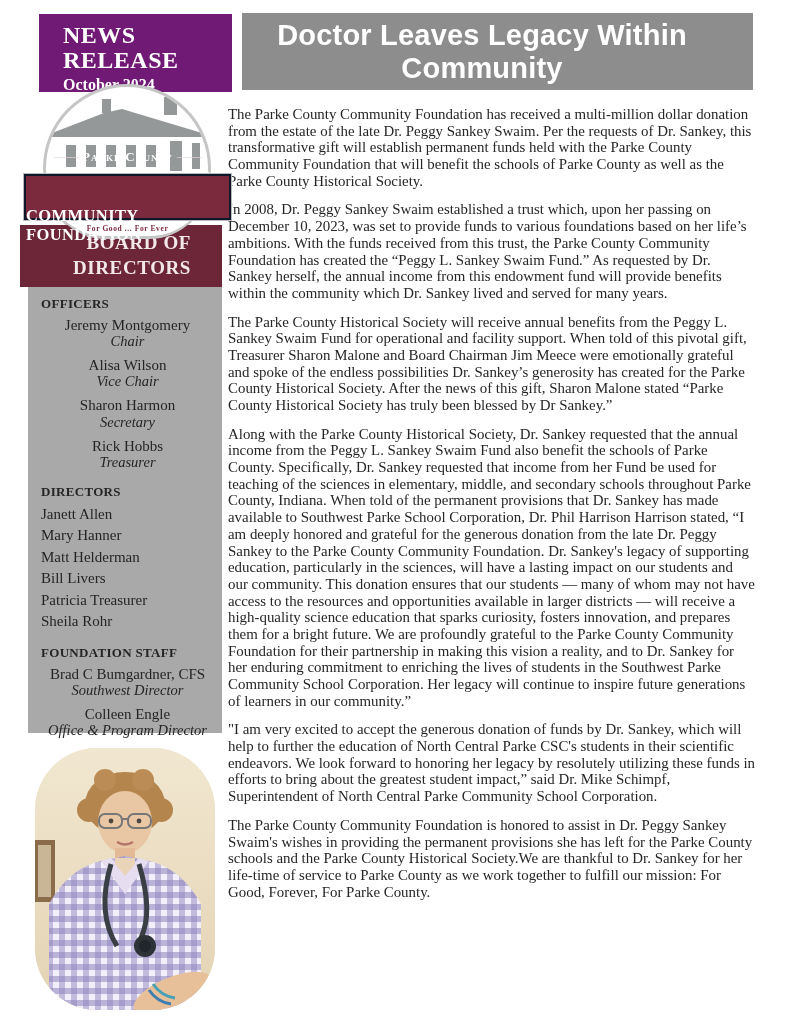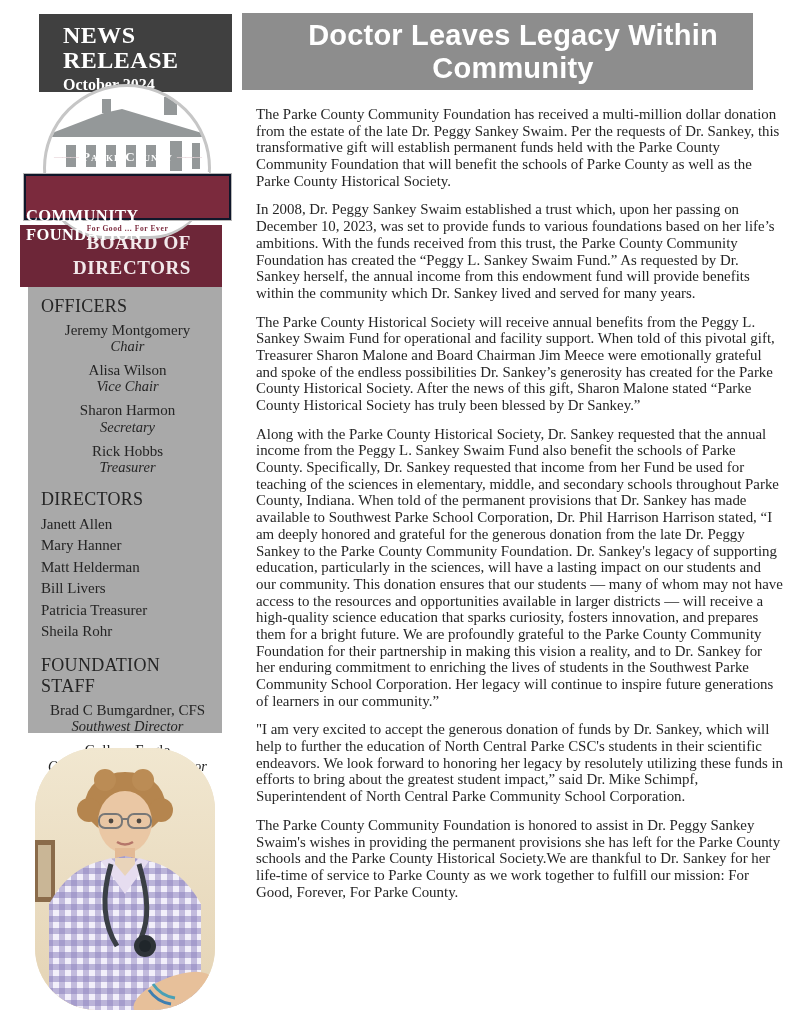--- a/index.html
+++ b/index.html
@@ -1,27 +1,27 @@
 <!DOCTYPE html>
 <html><head>
 <meta charset="utf-8">
 <style>
   html,body{margin:0;padding:0;background:#ffffff;}
   .page{position:relative;width:792px;height:1024px;background:#ffffff;overflow:hidden;
         font-family:"Liberation Serif", serif;}
 
   
   .news-box{position:absolute;left:39px;top:14px;width:193px;height:78px;
-            background:#404040;color:#ffffff;box-sizing:border-box;padding:9px 0 0 24px;}
+            background:#701a75;color:#ffffff;box-sizing:border-box;padding:9px 0 0 24px;}
   .news-title{font-size:24px;font-weight:bold;letter-spacing:.5px;line-height:1.05;}
   .news-date{font-size:16px;font-weight:bold;margin-top:3px;}
 
   
   .headline-banner{position:absolute;left:242px;top:13px;width:511px;height:77px;
-                   background:#8d8d8d;display:flex;align-items:center;justify-content:flex-end;}
+                   background:#8d8d8d;display:flex;align-items:center;justify-content:flex-start;}
   .headline{font-family:"Liberation Sans", sans-serif;font-weight:bold;color:#ffffff;
             font-size:29px;line-height:1.12;text-align:center;letter-spacing:.2px;width:480px;}
 
   
   .logo-wrap{position:absolute;left:24px;top:84px;width:207px;height:156px;}
   .logo-circle{position:absolute;left:19px;top:0;width:168px;height:168px;border-radius:50%;
                background:#ffffff;border:3px solid #c6c6c6;overflow:hidden;box-sizing:border-box;}
   .logo-plaque{position:absolute;left:22px;top:88px;width:163px;height:64px;background:#ffffff;
                border-radius:0 0 60px 60px;border-bottom:3px solid #c6c6c6;z-index:1;}
   .logo-ribbon{position:absolute;left:0;top:90px;width:207px;height:46px;background:#7b2a3d;
@@ -36,34 +36,34 @@
 
   
   .board-banner{position:absolute;left:20px;top:225px;width:202px;height:62px;background:#6d2638;
                 display:flex;align-items:center;justify-content:center;text-align:center;
                 color:#f2e8ea;font-weight:bold;font-size:19px;line-height:1.3;letter-spacing:.6px;}
   .board-banner span{width:140px;text-align:right;}
 
   
   .sidebar{position:absolute;left:28px;top:287px;width:194px;height:446px;background:#a9a9a9;
            box-sizing:border-box;padding:9px 8px 0 13px;color:#252525;}
-  .sb-heading{font-size:18px;font-weight:normal;letter-spacing:.3px;margin:0 0 5px 0;}
+  .sb-heading{font-size:13px;font-weight:bold;letter-spacing:.3px;margin:0 0 5px 0;}
   .sb-heading.gap{margin-top:13px;}
   .member{margin-bottom:7px;text-align:center;}
   .member-name{font-size:15px;line-height:1.15;}
   .member-role{font-size:14.5px;font-style:italic;line-height:1.1;}
   .director-name{font-size:15px;line-height:1.3;margin-bottom:2px;}
 
   
   .photo{position:absolute;left:35px;top:748px;width:180px;height:262px;border-radius:62px;
          overflow:hidden;background:#ece0c8;}
   .photo svg{display:block;}
 
   
-  .article{position:absolute;left:256px;top:106px;width:528px;color:#262626;
+  .article{position:absolute;left:228px;top:106px;width:528px;color:#262626;
            font-size:14.9px;line-height:1.12;}
   .article p{margin:0 0 12px 0;}
 </style>
 </head>
 <body>
 
 <div class="page">
 
   <div class="news-box">
     <div class="news-title">NEWS RELEASE</div>

